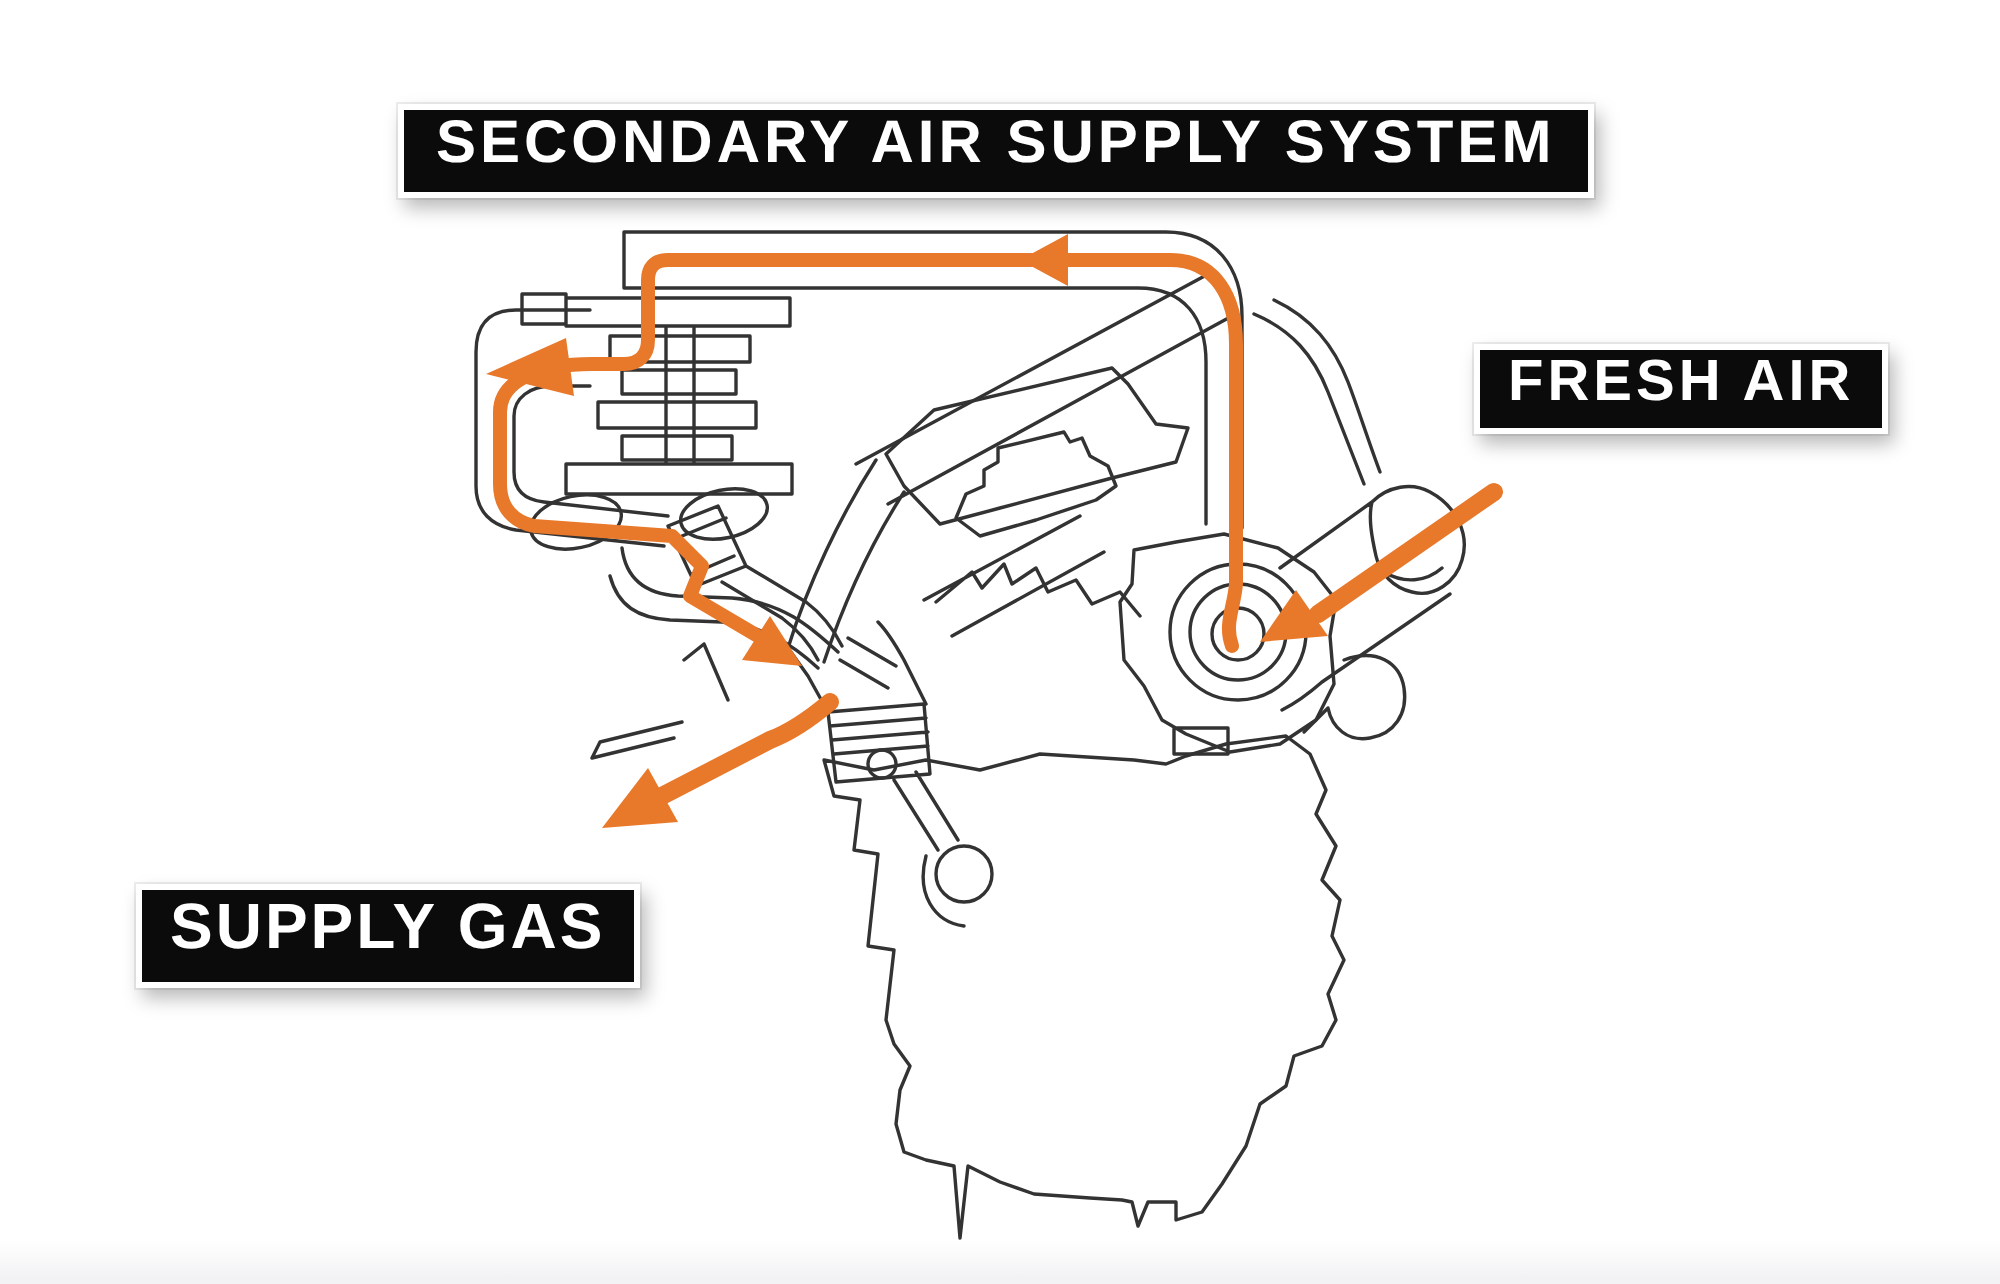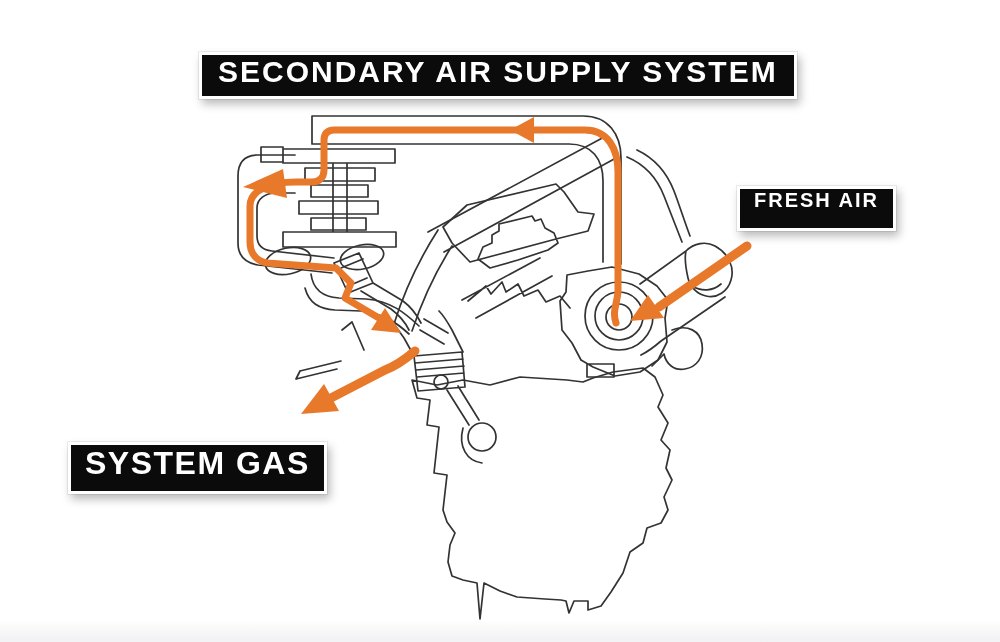--- a/index.html
+++ b/index.html
@@ -17,21 +17,21 @@
   .flow path{fill:none;stroke:var(--accent);stroke-linecap:round;stroke-linejoin:round;}
   .flow polygon{fill:var(--accent);stroke:none;}
   .label{
     position:absolute;display:inline-flex;align-items:flex-start;justify-content:center;
     background:var(--label-bg);color:var(--label-fg);
     border:3px solid #ffffff;
     box-shadow:0 0 0 1px rgba(0,0,0,0.07), 3px 5px 9px rgba(0,0,0,0.28);
     font-weight:bold;white-space:nowrap;z-index:5;
   }
   .label-title{left:199px;top:52px;height:41px;padding:0 16px;font-size:30px;letter-spacing:2px;}
-  .label-fresh{left:737px;top:186px;height:39px;padding:0 14px;font-size:20px;letter-spacing:2px;}
+  .label-fresh{left:737px;top:172px;height:39px;padding:0 14px;font-size:29px;letter-spacing:2px;}
   .label-exhaust{left:68px;top:442px;height:46px;padding:0 14px;font-size:32px;letter-spacing:1.5px;}
   .bottom-shade{
     position:absolute;left:0;right:0;bottom:0;height:22px;z-index:1;
     background:linear-gradient(to bottom, rgba(0,0,0,0) 0%, var(--shade) 85%);
     opacity:.9;
   }
 </style>
 </head>
 <body>
 
@@ -129,17 +129,17 @@
     </g>
   </svg>
 
   <div class="label label-title">
     <span>SECONDARY AIR SUPPLY SYSTEM</span>
   </div>
   <div class="label label-fresh">
     <span>FRESH AIR</span>
   </div>
   <div class="label label-exhaust">
-    <span>SYSTEM GAS</span>
+    <span>SUPPLY GAS</span>
   </div>
 
   <div class="bottom-shade"></div>
 </div>
 
 </body></html>

